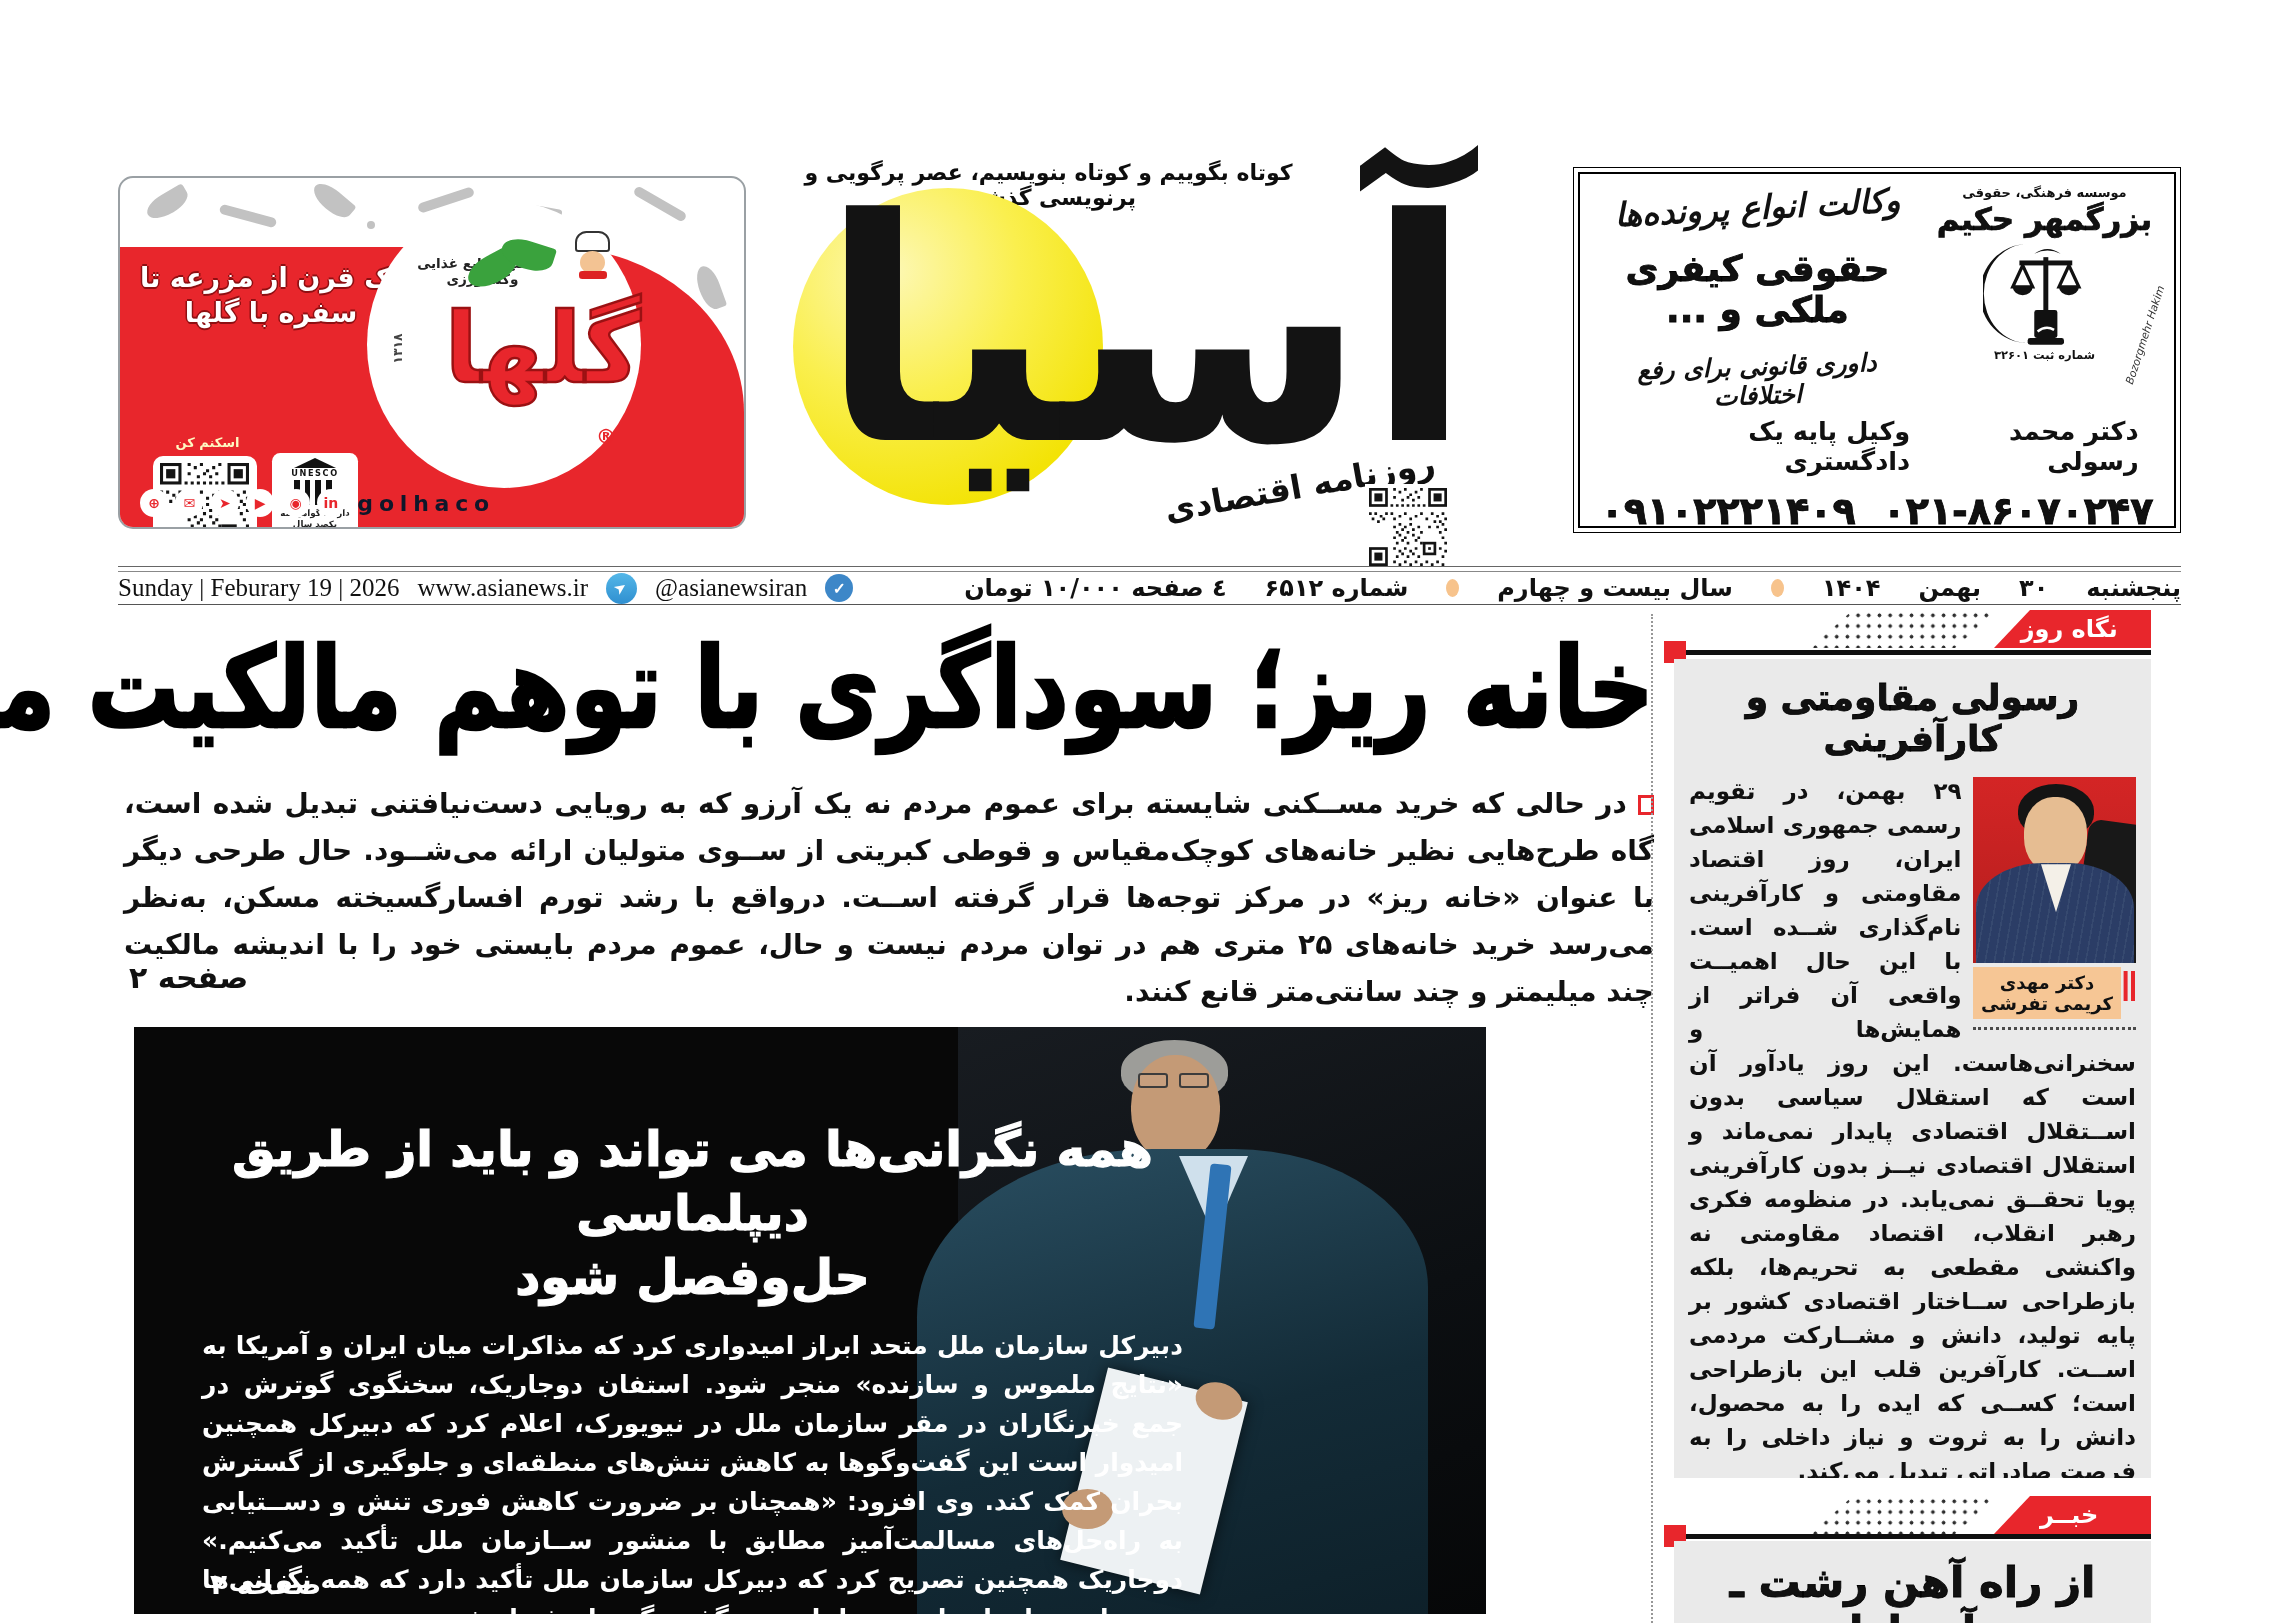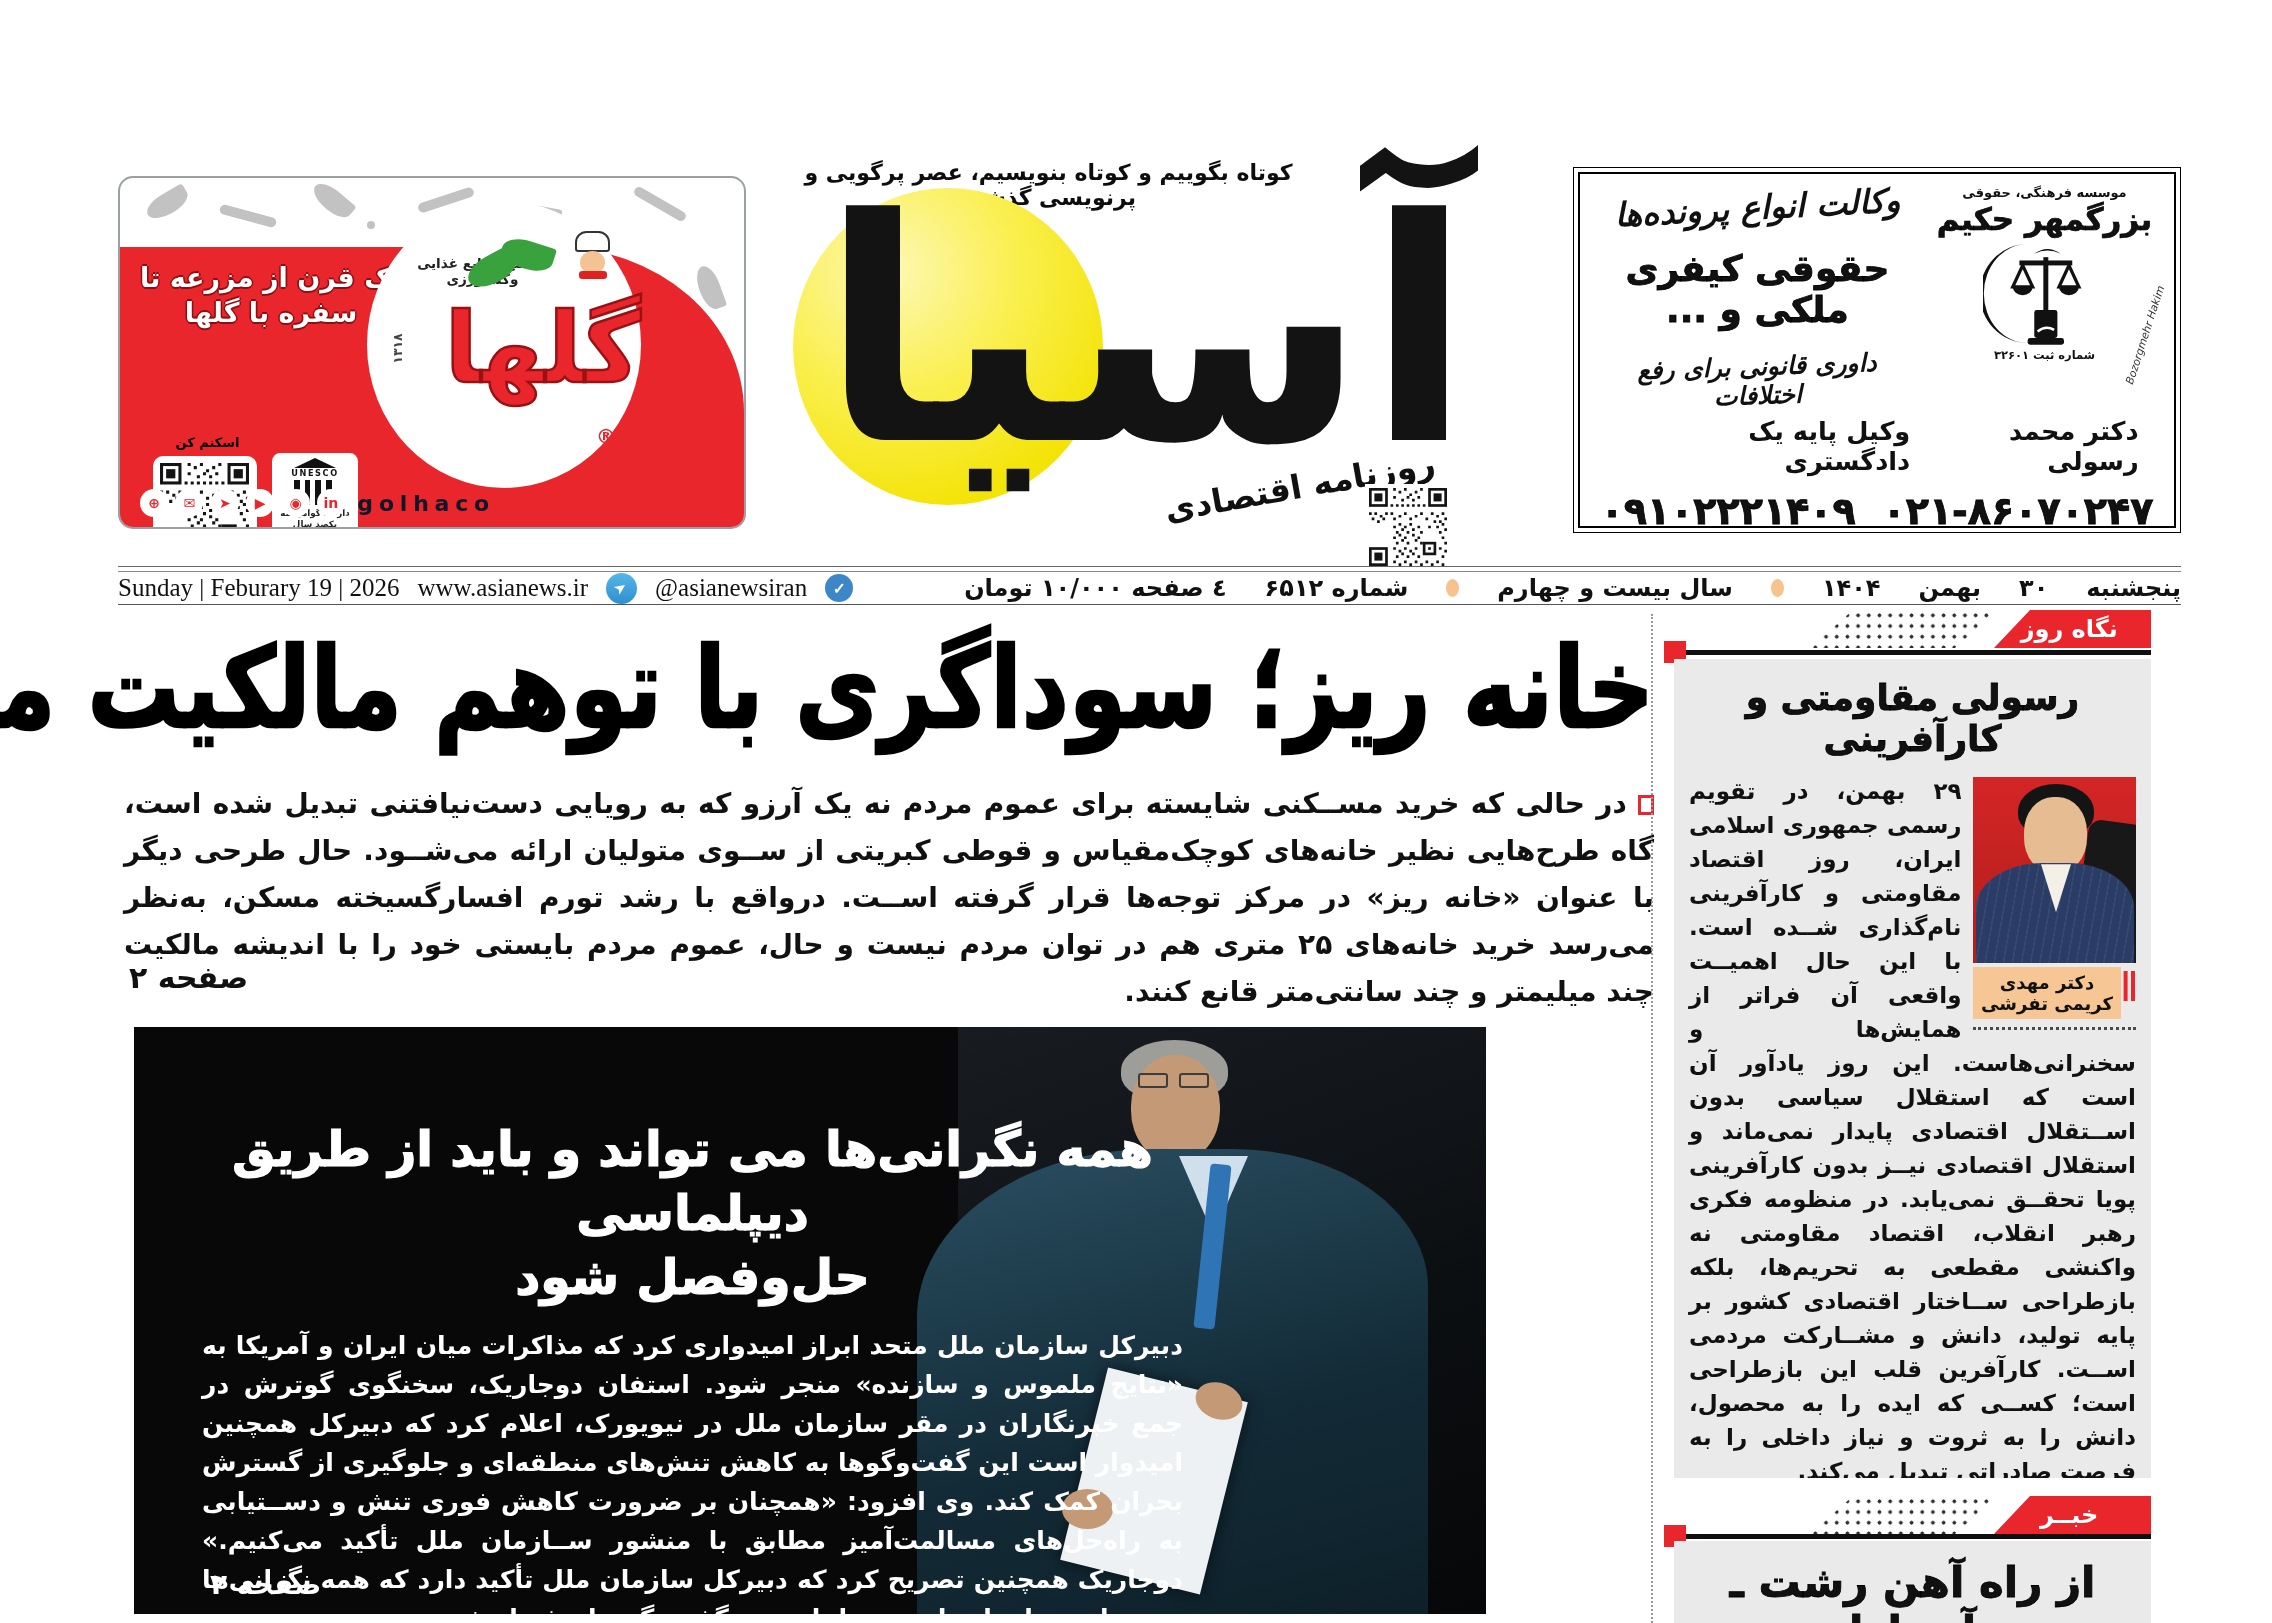--- a/index.html
+++ b/index.html
@@ -36,21 +36,21 @@
   .g-leaf { position:absolute; width:53px; height:28px; background:#3aa23d;
     border-radius:50% 3.3px 50% 50%; }
   .g-brand { position:absolute; left:12px; right:0; top:86px; text-align:right;
     color:#e8262c; font-size:97px; font-weight:bold; line-height:124px;
     -webkit-text-stroke:2.5px #9b1113; direction:rtl; }
   .g-est { position:absolute; left:15px; top:140px; font-size:12.4px; font-weight:bold;
     color:#444; transform:rotate(-90deg); }
   .g-reg { position:absolute; right:25px; bottom:40px; color:#e8262c;
     font-size:20px; font-weight:bold; }
   .g-scan { position:absolute; left:38px; top:188px; width:99px; text-align:center;
-    color:#000000; font-size:13px; font-weight:bold; letter-spacing:3.3px; }
+    color:#fef9c3; font-size:13px; font-weight:bold; letter-spacing:3.3px; }
   .g-qr { position:absolute; left:33px; top:209px; width:104px; height:104px;
     background:#fff; border-radius:10px; padding:7.4px; }
   .g-qr svg { width:89px; height:89px; display:block; }
   .g-unesco { position:absolute; left:152px; top:206px; width:86px; height:116px;
     background:#fff; border-radius:8.2px; padding:5px 3.3px; text-align:center; }
   .u-roof { width:0; height:0; margin:0 auto; border-left:21.4px solid transparent;
     border-right:21.4px solid transparent; border-bottom:10px solid #111; }
   .u-cols { width:43px; height:25px; margin:1.6px auto 0;
     background:repeating-linear-gradient(90deg,#111 0 5.8px,#fff 5.8px 10.7px); }
   .u-word { font-size:8.2px; font-weight:bold; letter-spacing:1.6px; color:#111; }

